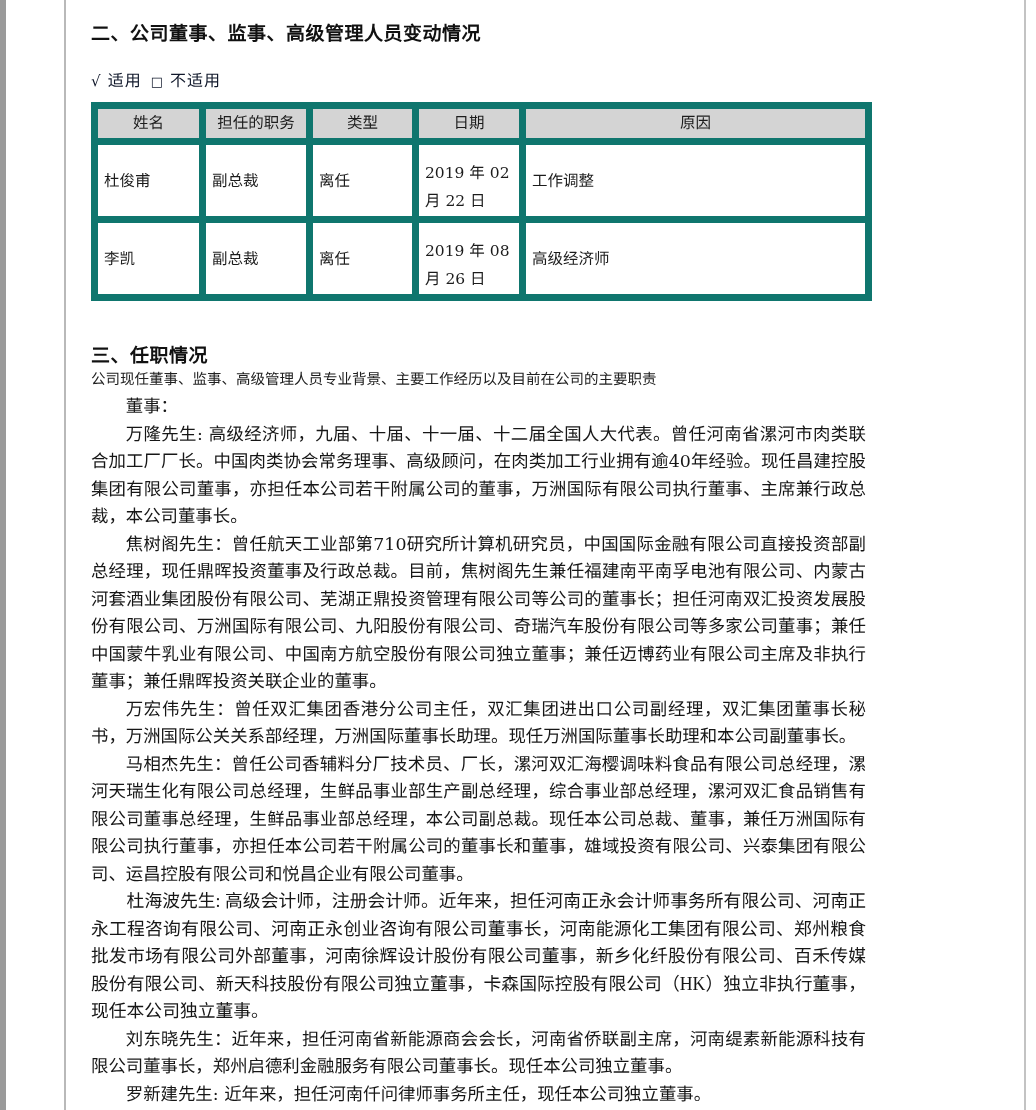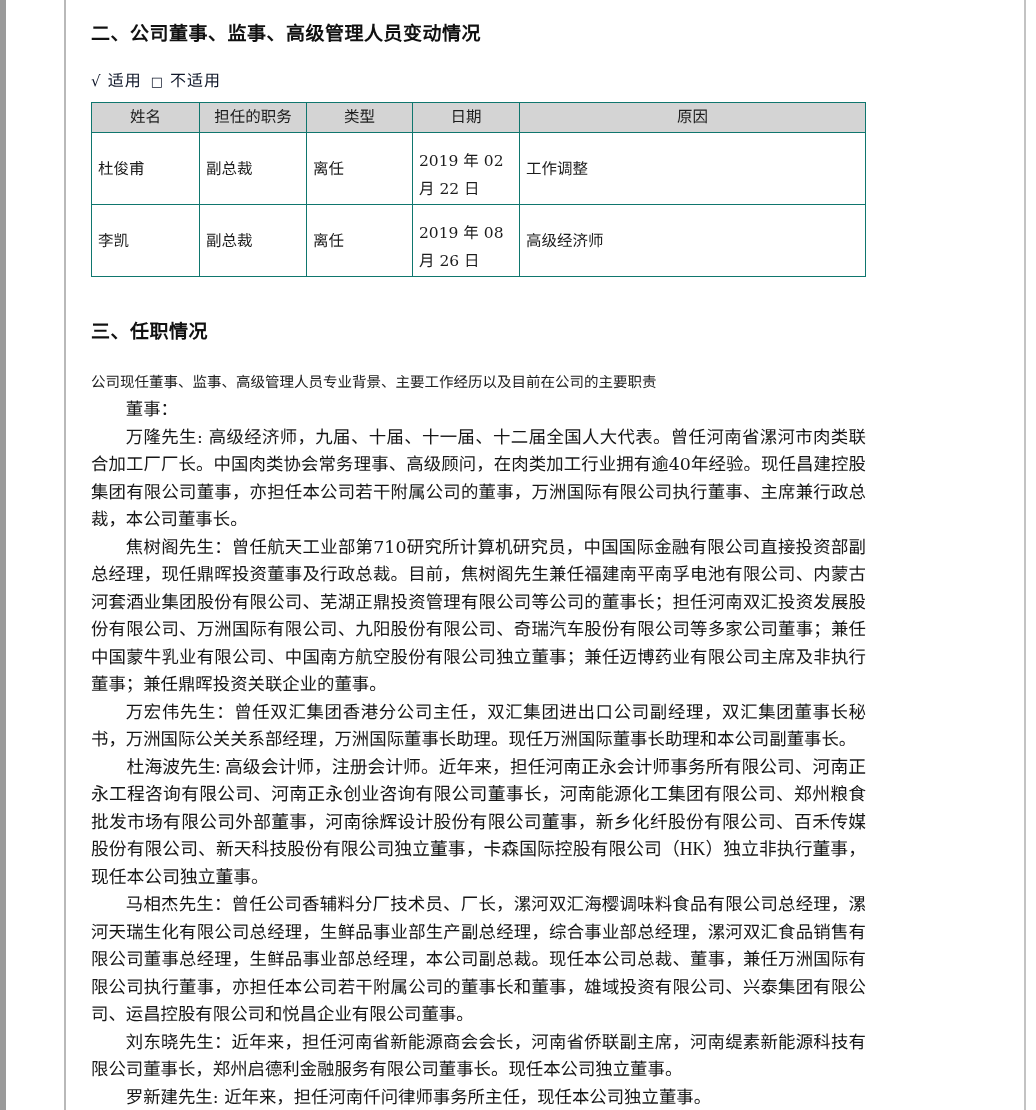--- a/index.html
+++ b/index.html
@@ -75,21 +75,21 @@
   
   table.change-table {
     margin-top: 11px;
     border-collapse: collapse;
     width: 774px;
     table-layout: fixed;
     font-size: 15.5px;
   }
   table.change-table th,
   table.change-table td {
-    border: 1px solid #0f766e;
+    border: 7px solid #0f766e;
     padding: 0;
     color: #1c1c1c;
     font-weight: normal;
   }
   table.change-table thead th {
     background: #d4d4d4;
     text-align: center;
     height: 29px;
     line-height: 29px;
     font-size: 15.5px;
@@ -106,21 +106,20 @@
   }
   col.c-name   { width: 108px; }
   col.c-post   { width: 107px; }
   col.c-type   { width: 106px; }
   col.c-date   { width: 107px; }
   col.c-reason { width: 346px; }
 
   
   .intro-line {
     font-size: 14.5px;
-    margin-top: 27px;
     line-height: 24px;
     color: #202020;
   }
   p.prose {
     font-size: 17.4px;
     line-height: 27.5px;
     margin: 0;
     text-align: justify;
     text-justify: inter-ideograph;
     text-indent: 2em;
@@ -188,18 +187,18 @@
 
   <h2 class="section-heading" id="heading-section-3">三、任职情况</h2>
 
   <div class="intro-line">公司现任董事、监事、高级管理人员专业背景、主要工作经历以及目前在公司的主要职责</div>
 
   <p class="prose" id="para-directors-label">董事：</p>
 
   <p class="prose">万隆先生: 高级经济师，九届、十届、十一届、十二届全国人大代表。曾任河南省漯河市肉类联合加工厂厂长。中国肉类协会常务理事、高级顾问，在肉类加工行业拥有逾40年经验。现任昌建控股集团有限公司董事，亦担任本公司若干附属公司的董事，万洲国际有限公司执行董事、主席兼行政总裁，本公司董事长。</p>
   <p class="prose">焦树阁先生：曾任航天工业部第710研究所计算机研究员，中国国际金融有限公司直接投资部副总经理，现任鼎晖投资董事及行政总裁。目前，焦树阁先生兼任福建南平南孚电池有限公司、内蒙古河套酒业集团股份有限公司、芜湖正鼎投资管理有限公司等公司的董事长；担任河南双汇投资发展股份有限公司、万洲国际有限公司、九阳股份有限公司、奇瑞汽车股份有限公司等多家公司董事；兼任中国蒙牛乳业有限公司、中国南方航空股份有限公司独立董事；兼任迈博药业有限公司主席及非执行董事；兼任鼎晖投资关联企业的董事。</p>
   <p class="prose">万宏伟先生：曾任双汇集团香港分公司主任，双汇集团进出口公司副经理，双汇集团董事长秘书，万洲国际公关关系部经理，万洲国际董事长助理。现任万洲国际董事长助理和本公司副董事长。</p>
+  <p class="prose">马相杰先生：曾任公司香辅料分厂技术员、厂长，漯河双汇海樱调味料食品有限公司总经理，漯河天瑞生化有限公司总经理，生鲜品事业部生产副总经理，综合事业部总经理，漯河双汇食品销售有限公司董事总经理，生鲜品事业部总经理，本公司副总裁。现任本公司总裁、董事，兼任万洲国际有限公司执行董事，亦担任本公司若干附属公司的董事长和董事，雄域投资有限公司、兴泰集团有限公司、运昌控股有限公司和悦昌企业有限公司董事。</p>
   <p class="prose alt-face">杜海波先生: 高级会计师，注册会计师。近年来，担任河南正永会计师事务所有限公司、河南正永工程咨询有限公司、河南正永创业咨询有限公司董事长，河南能源化工集团有限公司、郑州粮食批发市场有限公司外部董事，河南徐辉设计股份有限公司董事，新乡化纤股份有限公司、百禾传媒股份有限公司、新天科技股份有限公司独立董事，卡森国际控股有限公司（HK）独立非执行董事，现任本公司独立董事。</p>
-  <p class="prose">马相杰先生：曾任公司香辅料分厂技术员、厂长，漯河双汇海樱调味料食品有限公司总经理，漯河天瑞生化有限公司总经理，生鲜品事业部生产副总经理，综合事业部总经理，漯河双汇食品销售有限公司董事总经理，生鲜品事业部总经理，本公司副总裁。现任本公司总裁、董事，兼任万洲国际有限公司执行董事，亦担任本公司若干附属公司的董事长和董事，雄域投资有限公司、兴泰集团有限公司、运昌控股有限公司和悦昌企业有限公司董事。</p>
   <p class="prose">刘东晓先生：近年来，担任河南省新能源商会会长，河南省侨联副主席，河南缇素新能源科技有限公司董事长，郑州启德利金融服务有限公司董事长。现任本公司独立董事。</p>
   <p class="prose">罗新建先生: 近年来，担任河南仟问律师事务所主任，现任本公司独立董事。</p>
 
 </div>
 
 </body></html>

